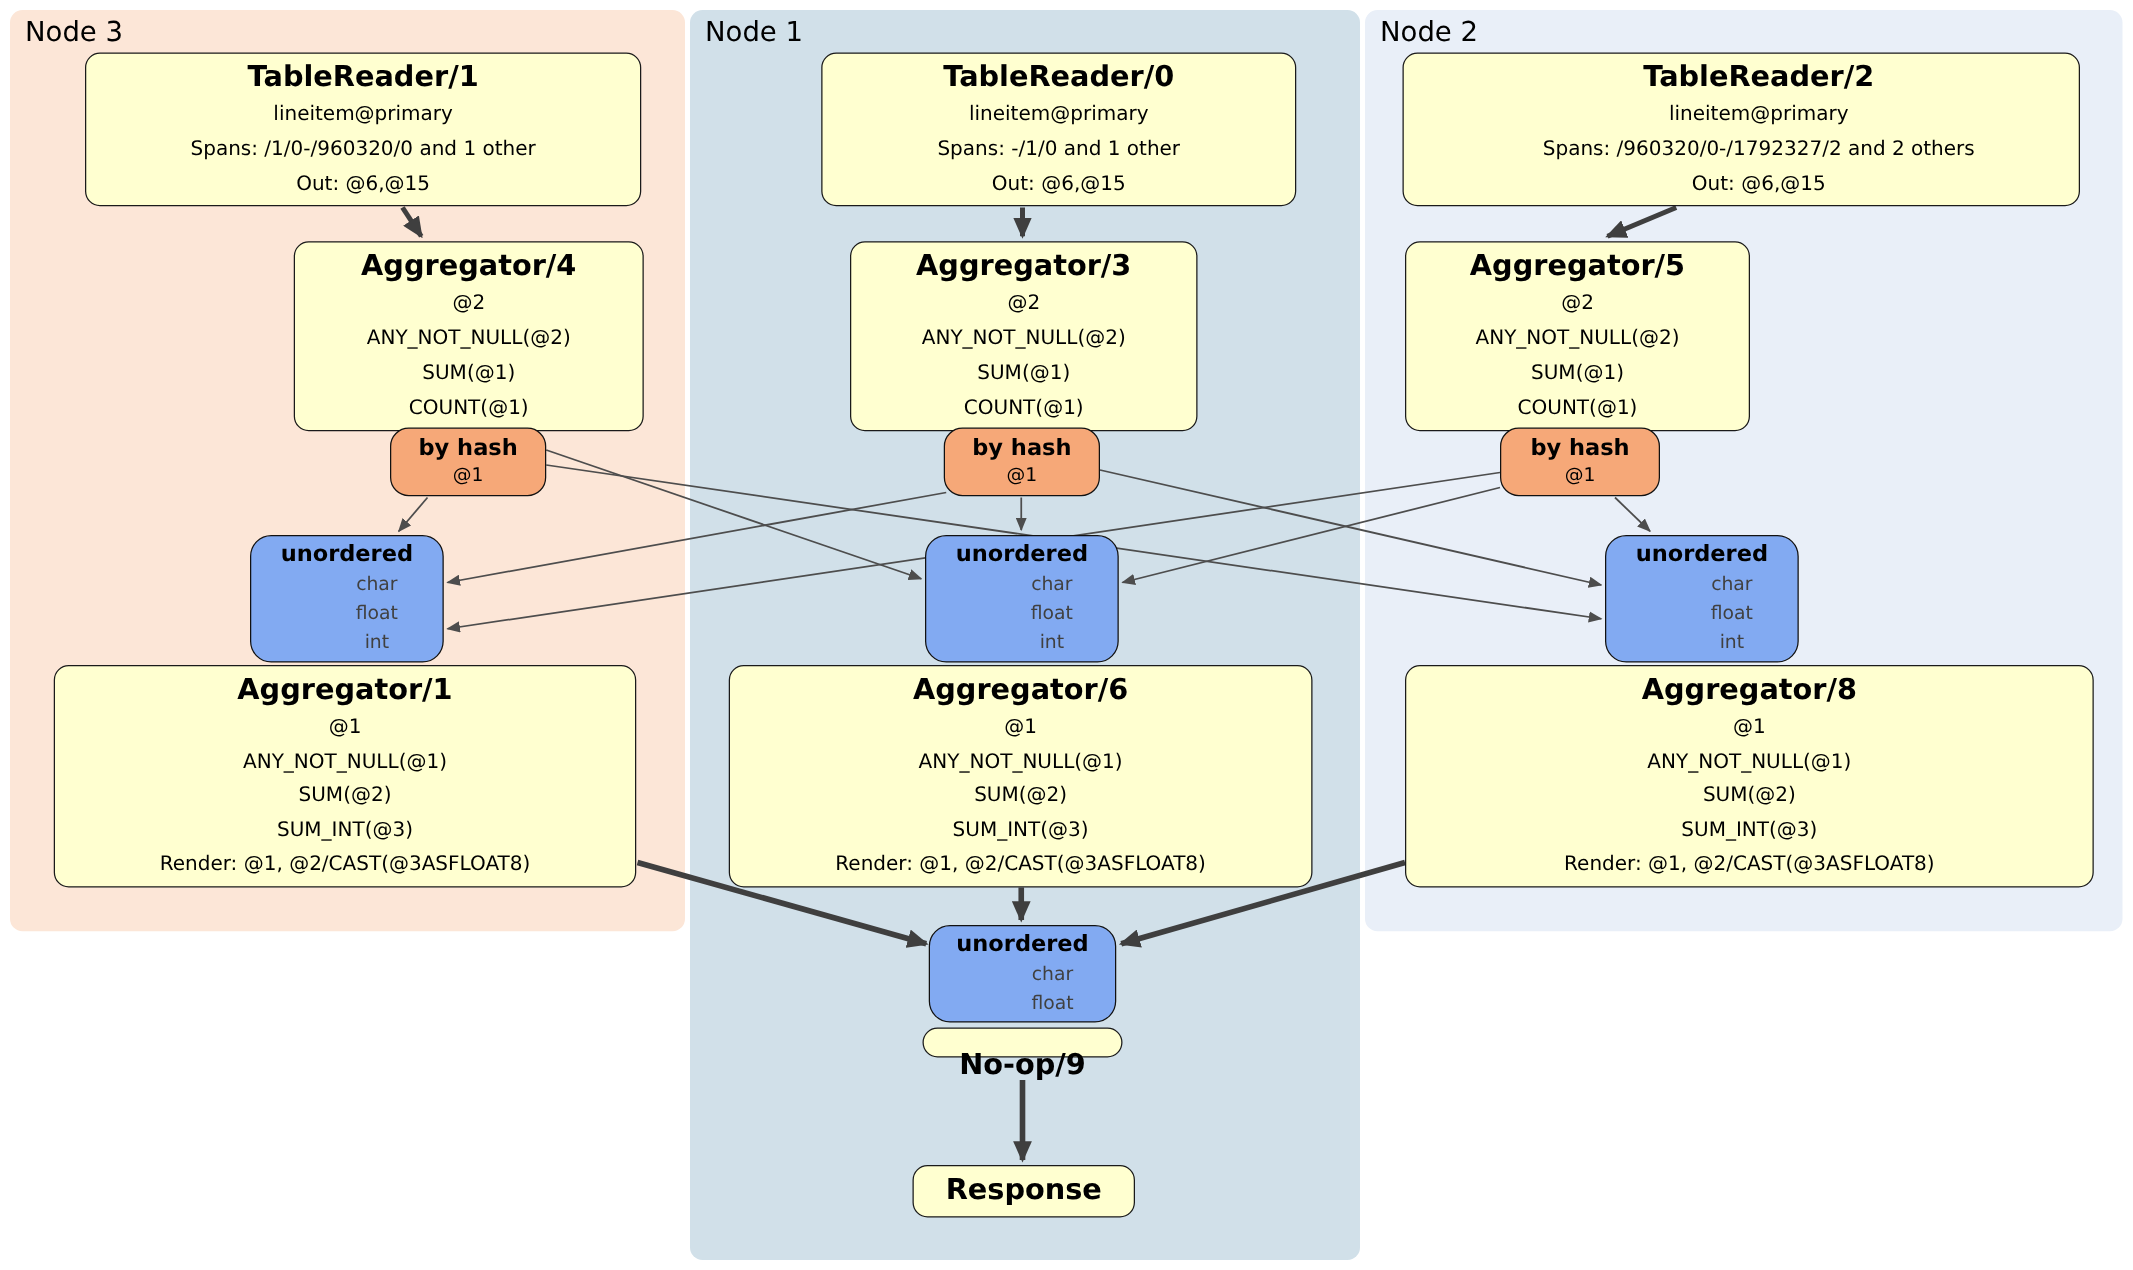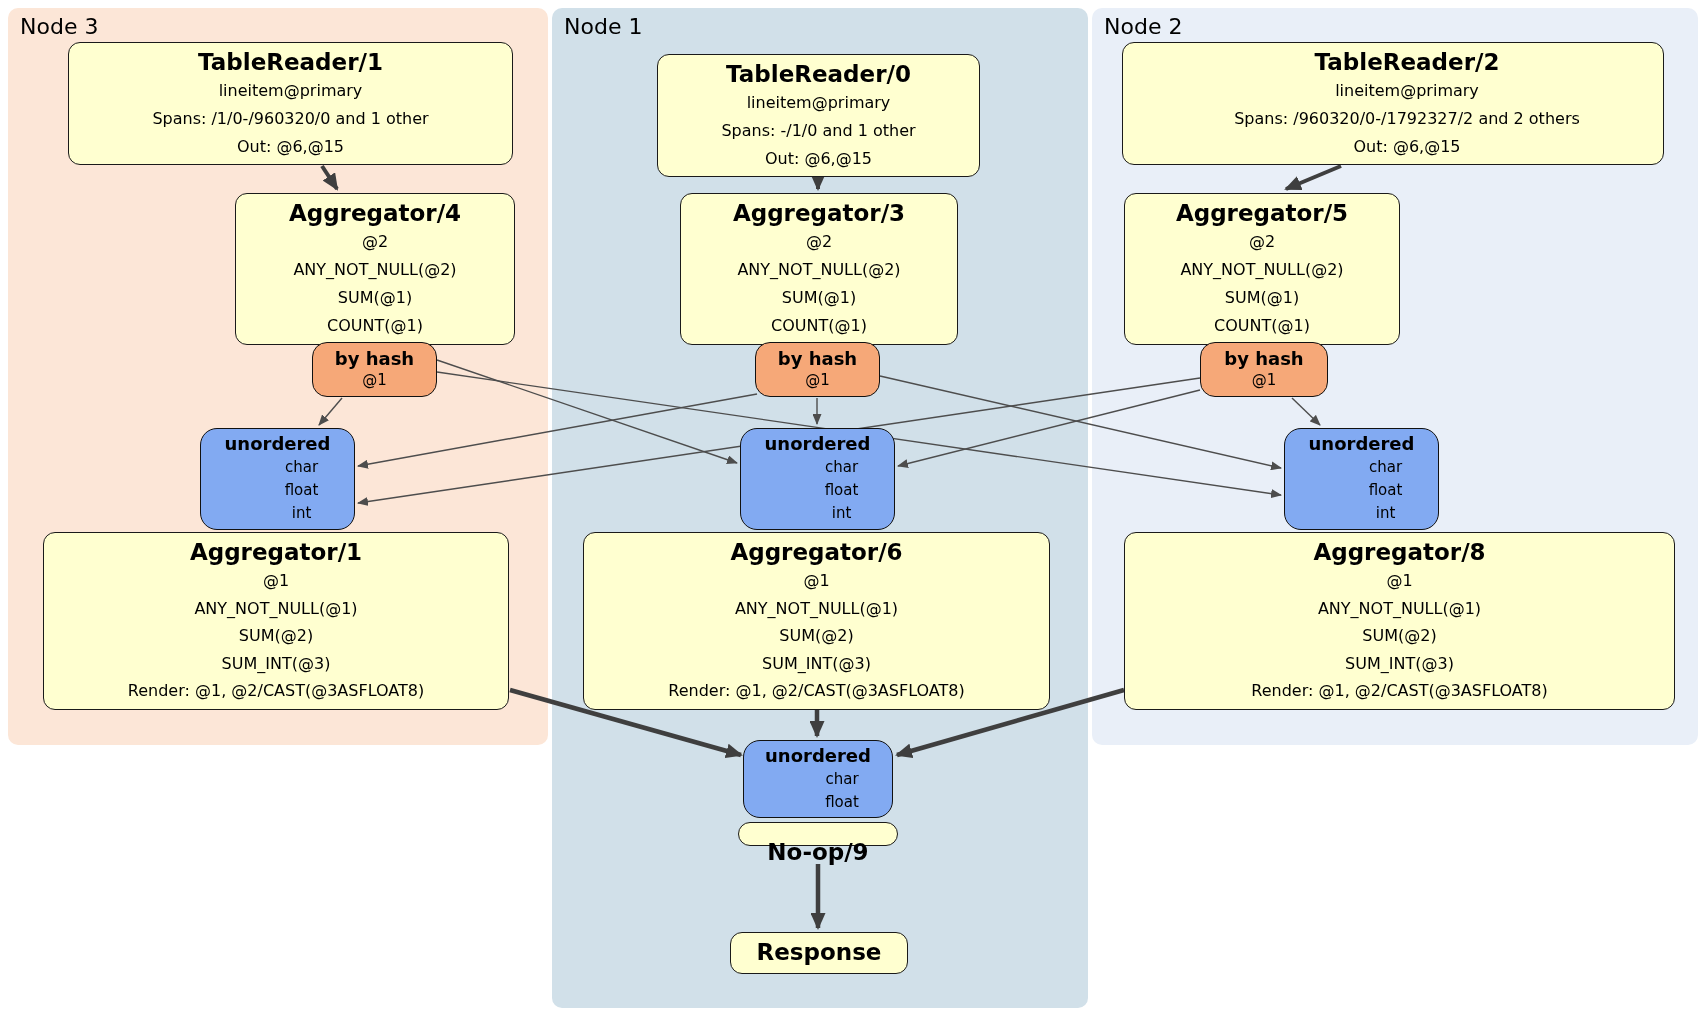--- a/index.html
+++ b/index.html
@@ -23,21 +23,21 @@
 
   svg.edges{position:absolute;left:0;top:0;z-index:3;pointer-events:none;}
 
   .ybox{position:absolute;z-index:4;background:var(--processor-bg);
         border:1.6px solid #1a1a1a;border-radius:12px;text-align:center;
         box-sizing:border-box;padding-top:4px;}
   .ybox .title{font-size:23px;font-weight:bold;line-height:30px;color:#000;}
   .ybox .line{font-size:16px;line-height:28px;color:#000;white-space:nowrap;}
 
   .tr1{left:68px;top:42px;width:445px;height:123px;}
-  .tr0{left:657px;top:54px;width:323px;height:123px;}
+  .tr0{left:657px;top:42px;width:380px;height:123px;}
   .tr2{left:1122px;top:42px;width:542px;height:123px;padding-left:28px;}
 
   .agg4{left:235px;top:193px;width:280px;height:152px;}
   .agg3{left:680px;top:193px;width:278px;height:152px;}
   .agg5{left:1124px;top:193px;width:276px;height:152px;}
 
   .agg7{left:43px;top:532px;width:466px;height:178px;}
   .agg6{left:583px;top:532px;width:467px;height:178px;}
   .agg8{left:1124px;top:532px;width:551px;height:178px;}
   .agg-bottom .line{line-height:27.5px;}
@@ -48,21 +48,21 @@
   .router .title{font-size:18px;font-weight:bold;line-height:25px;color:#000;}
   .router .line{font-size:15px;line-height:19px;color:#000;}
   .hash3{left:312px;top:342px;width:125px;height:55px;}
   .hash1{left:755px;top:342px;width:125px;height:55px;}
   .hash2{left:1200px;top:342px;width:128px;height:55px;}
 
   .sync{position:absolute;z-index:5;background:var(--sync-bg);
         border:1.8px solid #111;border-radius:17px;text-align:center;
         box-sizing:border-box;padding-top:2px;}
   .sync .title{font-size:18px;font-weight:bold;line-height:25px;color:#000;}
-  .sync .line{font-size:15px;line-height:23px;color:#000000;margin-left:48px;}
+  .sync .line{font-size:15px;line-height:23px;color:#404040;margin-left:48px;}
   .sync3{left:200px;top:428px;width:155px;height:102px;}
   .sync1{left:740px;top:428px;width:155px;height:102px;}
   .sync2{left:1284px;top:428px;width:155px;height:102px;}
   .syncF{left:743px;top:740px;width:150px;height:78px;}
 
   .noop{left:738px;top:822px;width:160px;height:24px;padding-top:11px;}
   .noop .title{line-height:37px;}
   .resp{left:730px;top:932px;width:178px;height:42px;padding-top:0;}
   .resp .title{line-height:39px;}
 </style>

